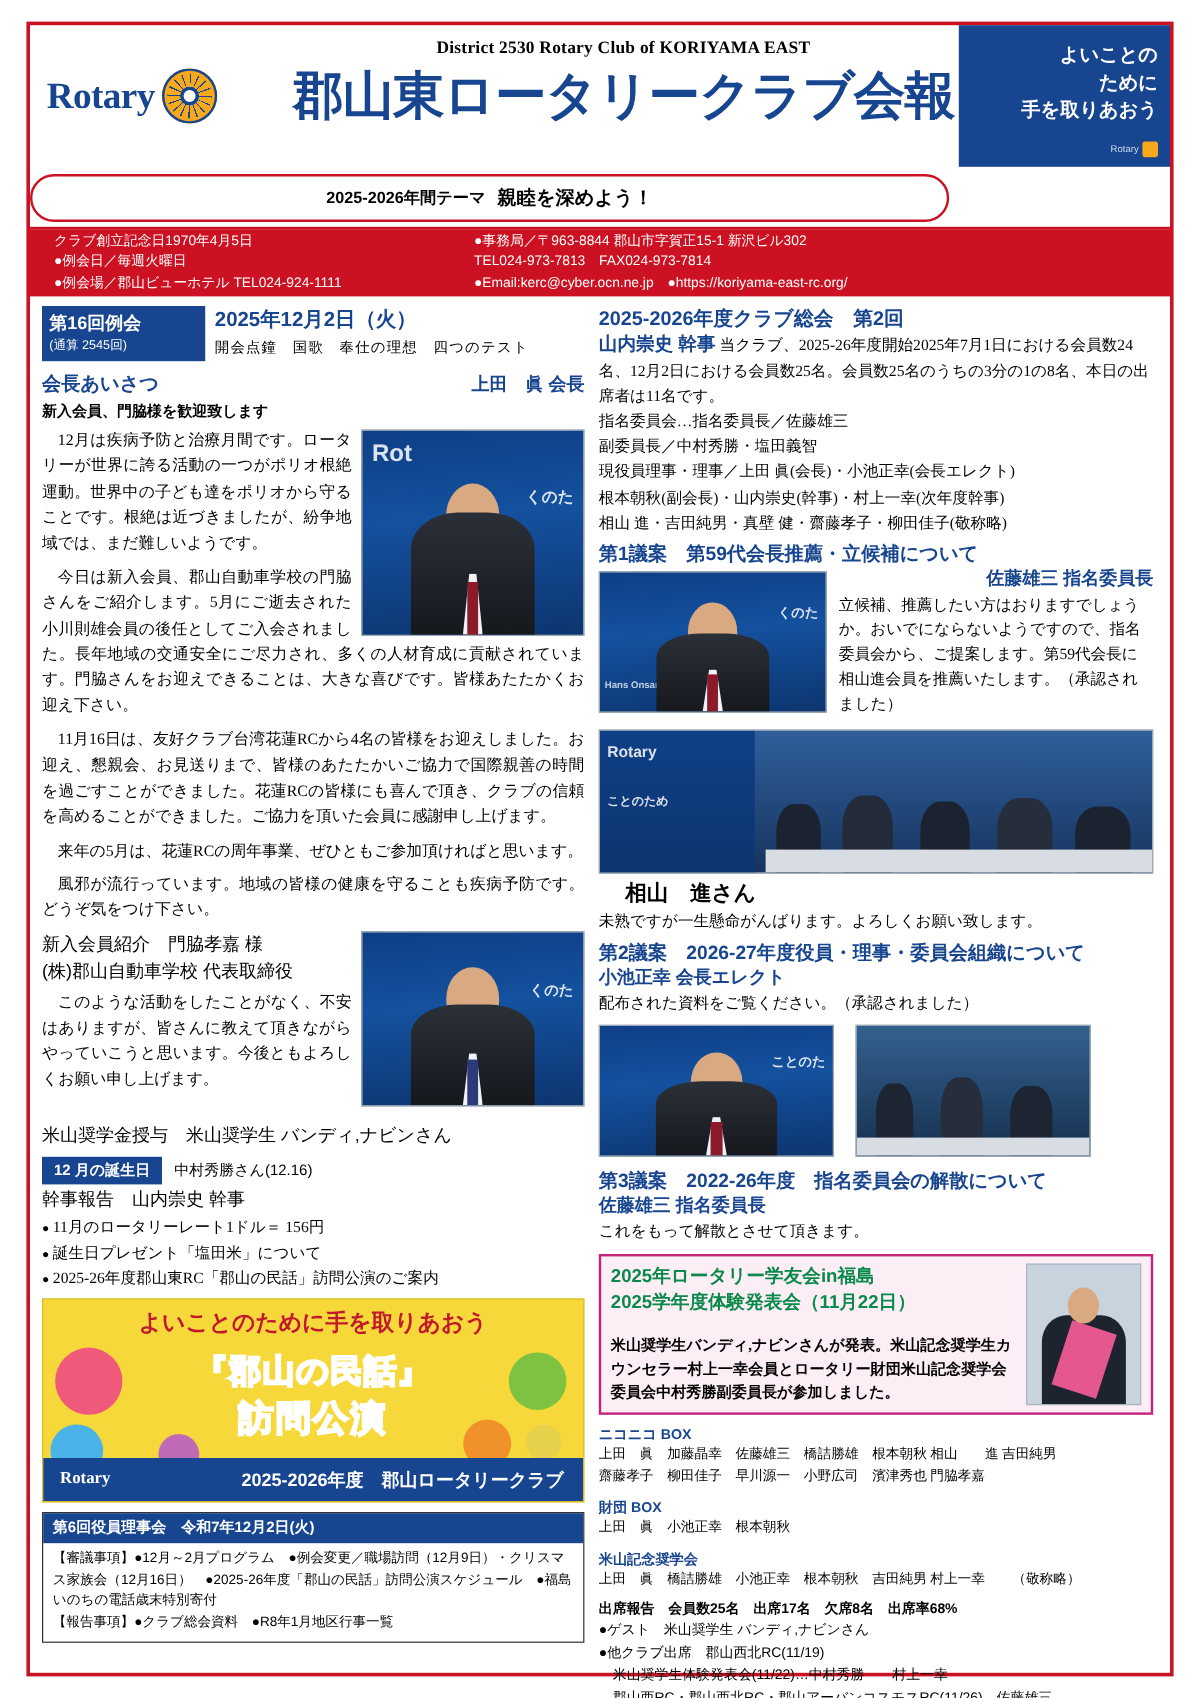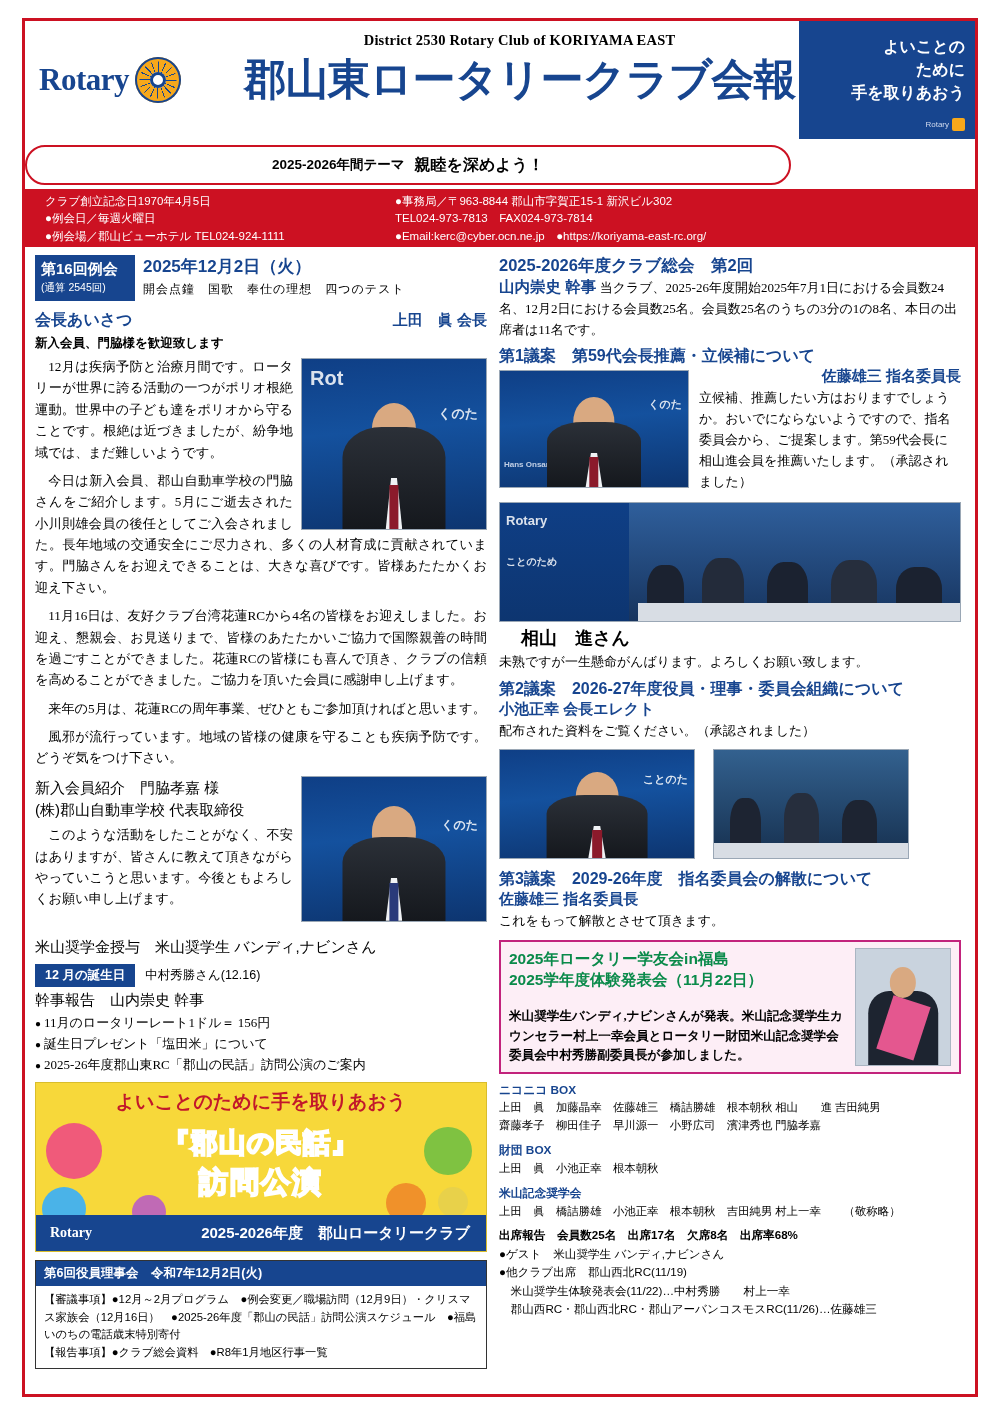--- a/index.html
+++ b/index.html
@@ -47,21 +47,21 @@
   .infobar .left { width:360px; font-size:11.5px; line-height:1.5; padding-left:10px; }
   .infobar .right { flex:1; font-size:11.5px; line-height:1.5; }
 
   
   .body { display:flex; padding:8px 10px 0 10px; gap:12px; }
   .col-left { width:452px; }
   .col-right { width:462px; }
 
   
   .meet-head { display:flex; gap:8px; align-items:flex-start; }
-  .meet-badge { background:#17458f; color:#fff; width:100px; padding:5px 6px 6px 6px; }
+  .meet-badge { background:#17458f; color:#fff; width:136px; padding:5px 6px 6px 6px; }
   .meet-badge .b1 { font-weight:bold; font-size:15px; }
   .meet-badge .b2 { font-size:10.5px; margin-top:2px; }
   .meet-info .d1 { font-weight:bold; font-size:17px; color:#17458f; }
   .meet-info .d2 { font-size:12px; margin-top:3px; letter-spacing:1px; }
 
   .sec-title { color:#17458f; font-weight:bold; font-size:16px; margin:9px 0 4px 0; display:flex; justify-content:space-between; align-items:baseline; }
   .sec-title .who { font-size:15px; }
   .lead { font-weight:bold; font-size:12.5px; margin-bottom:4px; }
 
   p.txt { font-family:"Liberation Serif", serif; font-size:13.2px; line-height:1.62; margin:0 0 7px 0; text-align:justify; text-indent:1em; }
@@ -273,20 +273,27 @@
          <div>【報告事項】●クラブ総会資料　●R8年1月地区行事一覧</div>
        </div>
      </div>
    </div>
 
    <div class="col-right">
 
      <div class="r-title">2025-2026年度クラブ総会　第2回</div>
      <div class="r-sub" style="display:inline">山内崇史 幹事</div>
      <span class="r-para" style="display:inline">当クラブ、2025-26年度開始2025年7月1日における会員数24名、12月2日における会員数25名。会員数25名のうちの3分の1の8名、本日の出席者は11名です。</span>
+     <div class="r-list">
+       <div>指名委員会…指名委員長／佐藤雄三</div>
+       <div>副委員長／中村秀勝・塩田義智</div>
+       <div>現役員理事・理事／上田 眞(会長)・小池正幸(会長エレクト)</div>
+       <div>根本朝秋(副会長)・山内崇史(幹事)・村上一幸(次年度幹事)</div>
+       <div>相山 進・吉田純男・真壁 健・齋藤孝子・柳田佳子(敬称略)</div>
+     </div>
 
      <div class="agenda">第1議案　第59代会長推薦・立候補について</div>
 
      <div class="photo ph-r1">
        <div class="bg-banner"></div>
        <div class="banner-txt" style="right:6px; top:26px; font-size:11px;">くのた</div>
        <div class="banner-txt" style="left:4px; bottom:18px; font-size:8px; color:#dfe7f5;">Hans Onsar Moi</div>
        <div class="head" style="top:22%; width:22%;"></div>
        <div class="person" style="height:56%; width:50%;"></div>
        <div class="shirt"></div>
@@ -326,21 +333,21 @@
      </div>
      <div class="photo" style="float:left; width:196px; height:110px; margin:3px 0 4px 8px;">
        <div style="position:absolute;inset:0;background:linear-gradient(#33618f,#16304f);"></div>
        <div style="position:absolute;left:8%;bottom:0;width:16%;height:56%;background:#1d2432;border-radius:40% 40% 0 0;"></div>
        <div style="position:absolute;left:36%;bottom:0;width:18%;height:60%;background:#262e3d;border-radius:40% 40% 0 0;"></div>
        <div style="position:absolute;left:66%;bottom:0;width:18%;height:54%;background:#1d2432;border-radius:40% 40% 0 0;"></div>
        <div style="position:absolute;left:0;bottom:0;width:100%;height:14%;background:#d8dde4;"></div>
      </div>
      <div style="clear:both"></div>
 
-     <div class="agenda">第3議案　2029-26年度　指名委員会の解散について</div>
+     <div class="agenda">第3議案　2022-26年度　指名委員会の解散について</div>
      <div class="agenda-sub">佐藤雄三 指名委員長</div>
      <div class="r-para">これをもって解散とさせて頂きます。</div>
 
      <div class="pink-box">
        <div class="pb-main">
          <div class="pb-title">
            <div>2025年ロータリー学友会in福島</div>
            <div>2025学年度体験発表会（11月22日）</div>
          </div>
          <div class="pb-text">米山奨学生バンディ,ナビンさんが発表。米山記念奨学生カウンセラー村上一幸会員とロータリー財団米山記念奨学会委員会中村秀勝副委員長が参加しました。</div>

